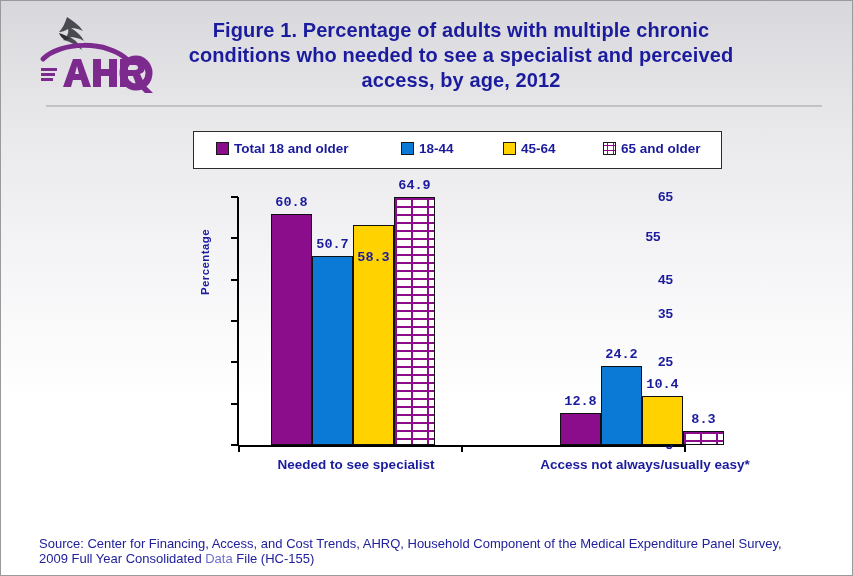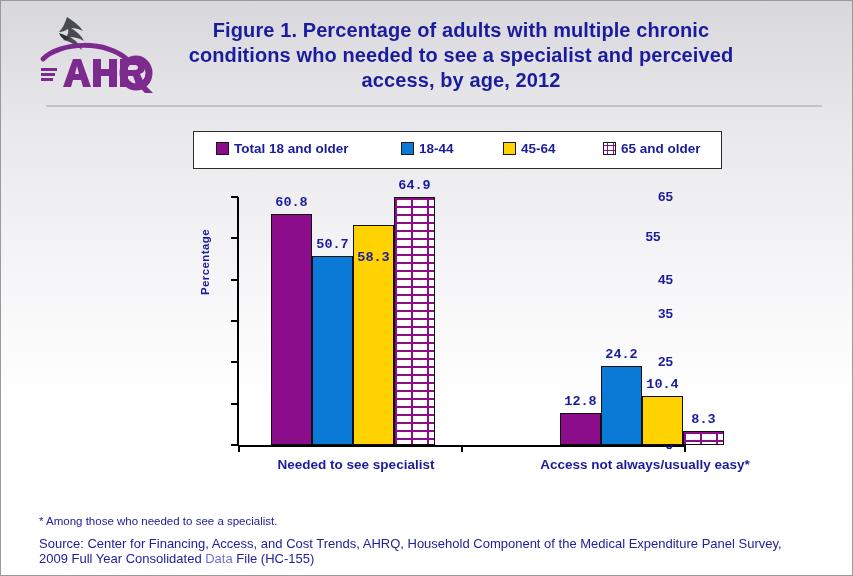--- a/index.html
+++ b/index.html
@@ -311,19 +311,18 @@
         <div class="bar fill-brick" title="65 and older: 8.3" style="left: 445px; width: 41px; height: 13.64px;"></div>
         <div class="bar-value" style="left: 439px; width: 53px; top: 216.36px;">8.3</div>
       </div>
   <div class="cat-label" style="left: 534px; top: 455px; width: 220px;">Access not always/usually easy*</div>
       <div class="cat-label" style="left: 245px; top: 455px; width: 220px;">Needed to see specialist</div>
       <div class="xtick" style="left: 237px;"></div>
       <div class="xtick" style="left: 460px;"></div>
       <div class="xtick" style="left: 683px;"></div>
     </div>
 
-  <div id="footnote">* Among those who needed to see a specialist.</div>
   <div id="source">
     <span>Source: Center for Financing, Access, and Cost Trends, AHRQ, Household Component of the Medical Expenditure Panel Survey,</span><br>
     <span>2009 Full Year Consolidated </span><span class="lightlink">Data</span><span> File (HC-155)</span>
   </div>
 
 </div>
 
 </body></html>

